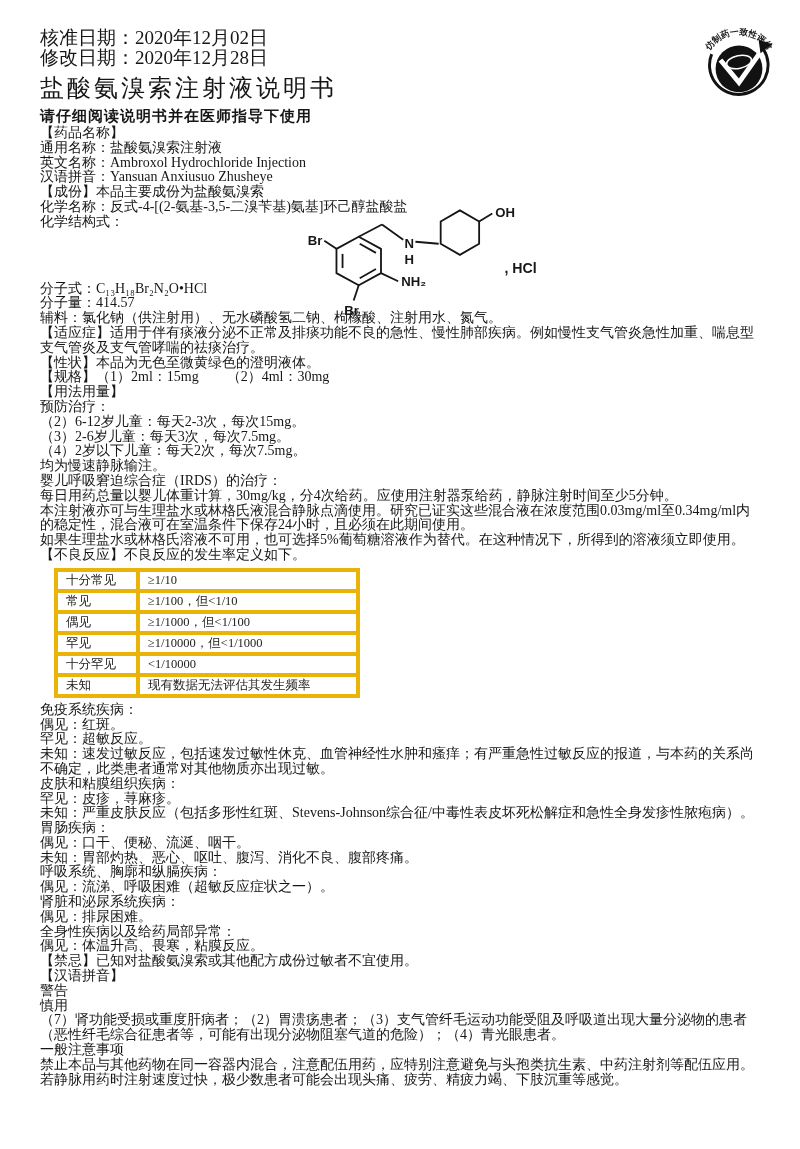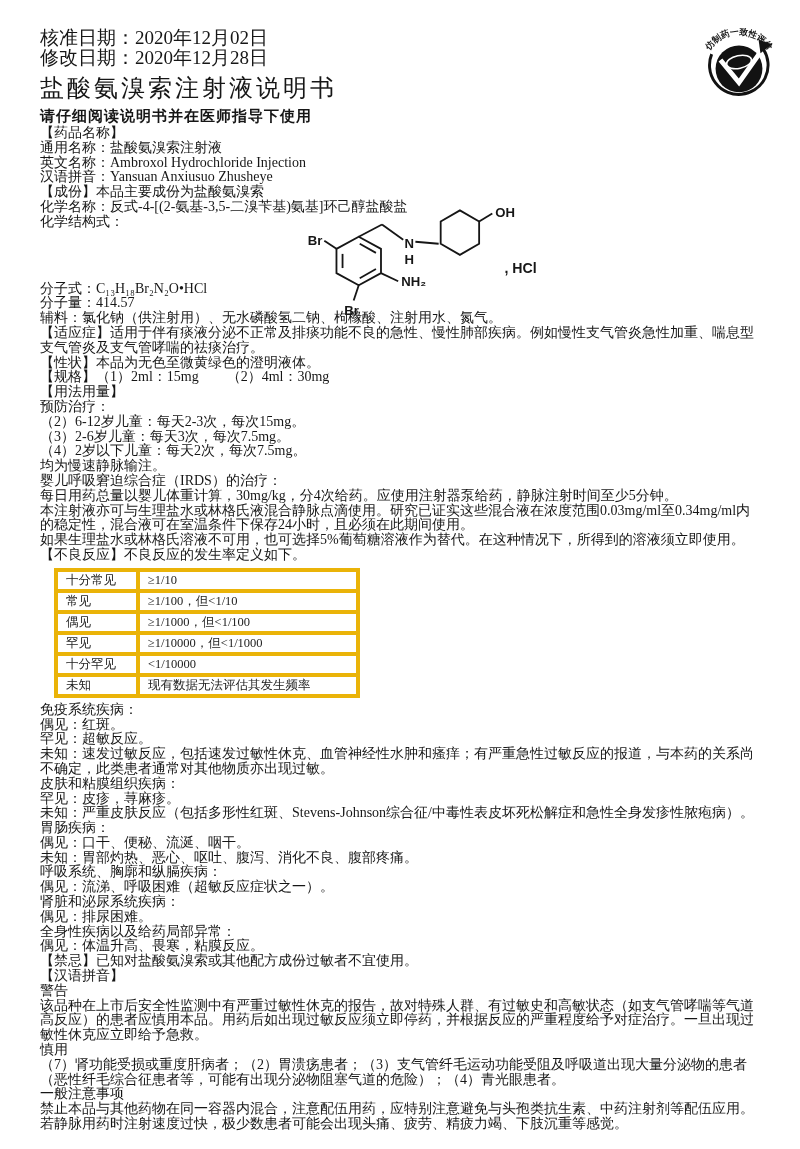--- a/index.html
+++ b/index.html
@@ -173,20 +173,19 @@
   <p class="ln">呼吸系统、胸廓和纵膈疾病：</p>
   <p class="ln">偶见：流涕、呼吸困难（超敏反应症状之一）。</p>
   <p class="ln">肾脏和泌尿系统疾病：</p>
   <p class="ln">偶见：排尿困难。</p>
   <p class="ln">全身性疾病以及给药局部异常：</p>
   <p class="ln">偶见：体温升高、畏寒，粘膜反应。</p>
 
   <p class="ln">【禁忌】已知对盐酸氨溴索或其他配方成份过敏者不宜使用。</p>
   <p class="ln">【汉语拼音】</p>
   <p class="ln">警告</p>
-  <p class="ln">该品种在上市后安全性监测中有严重过敏性休克的报告，故对特殊人群、有过敏史和高敏状态（如支气管哮喘等气道高反应）的患者应慎用本品。用药后如出现过敏反应须立即停药，并根据反应的严重程度给予对症治疗。一旦出现过敏性休克应立即给予急救。</p>
   <p class="ln">慎用</p>
   <p class="ln">（7）肾功能受损或重度肝病者；（2）胃溃疡患者；（3）支气管纤毛运动功能受阻及呼吸道出现大量分泌物的患者（恶性纤毛综合征患者等，可能有出现分泌物阻塞气道的危险）；（4）青光眼患者。</p>
   <p class="ln">一般注意事项</p>
   <p class="ln">禁止本品与其他药物在同一容器内混合，注意配伍用药，应特别注意避免与头孢类抗生素、中药注射剂等配伍应用。</p>
   <p class="ln">若静脉用药时注射速度过快，极少数患者可能会出现头痛、疲劳、精疲力竭、下肢沉重等感觉。</p>
 
 </div>
 
 </body></html>

